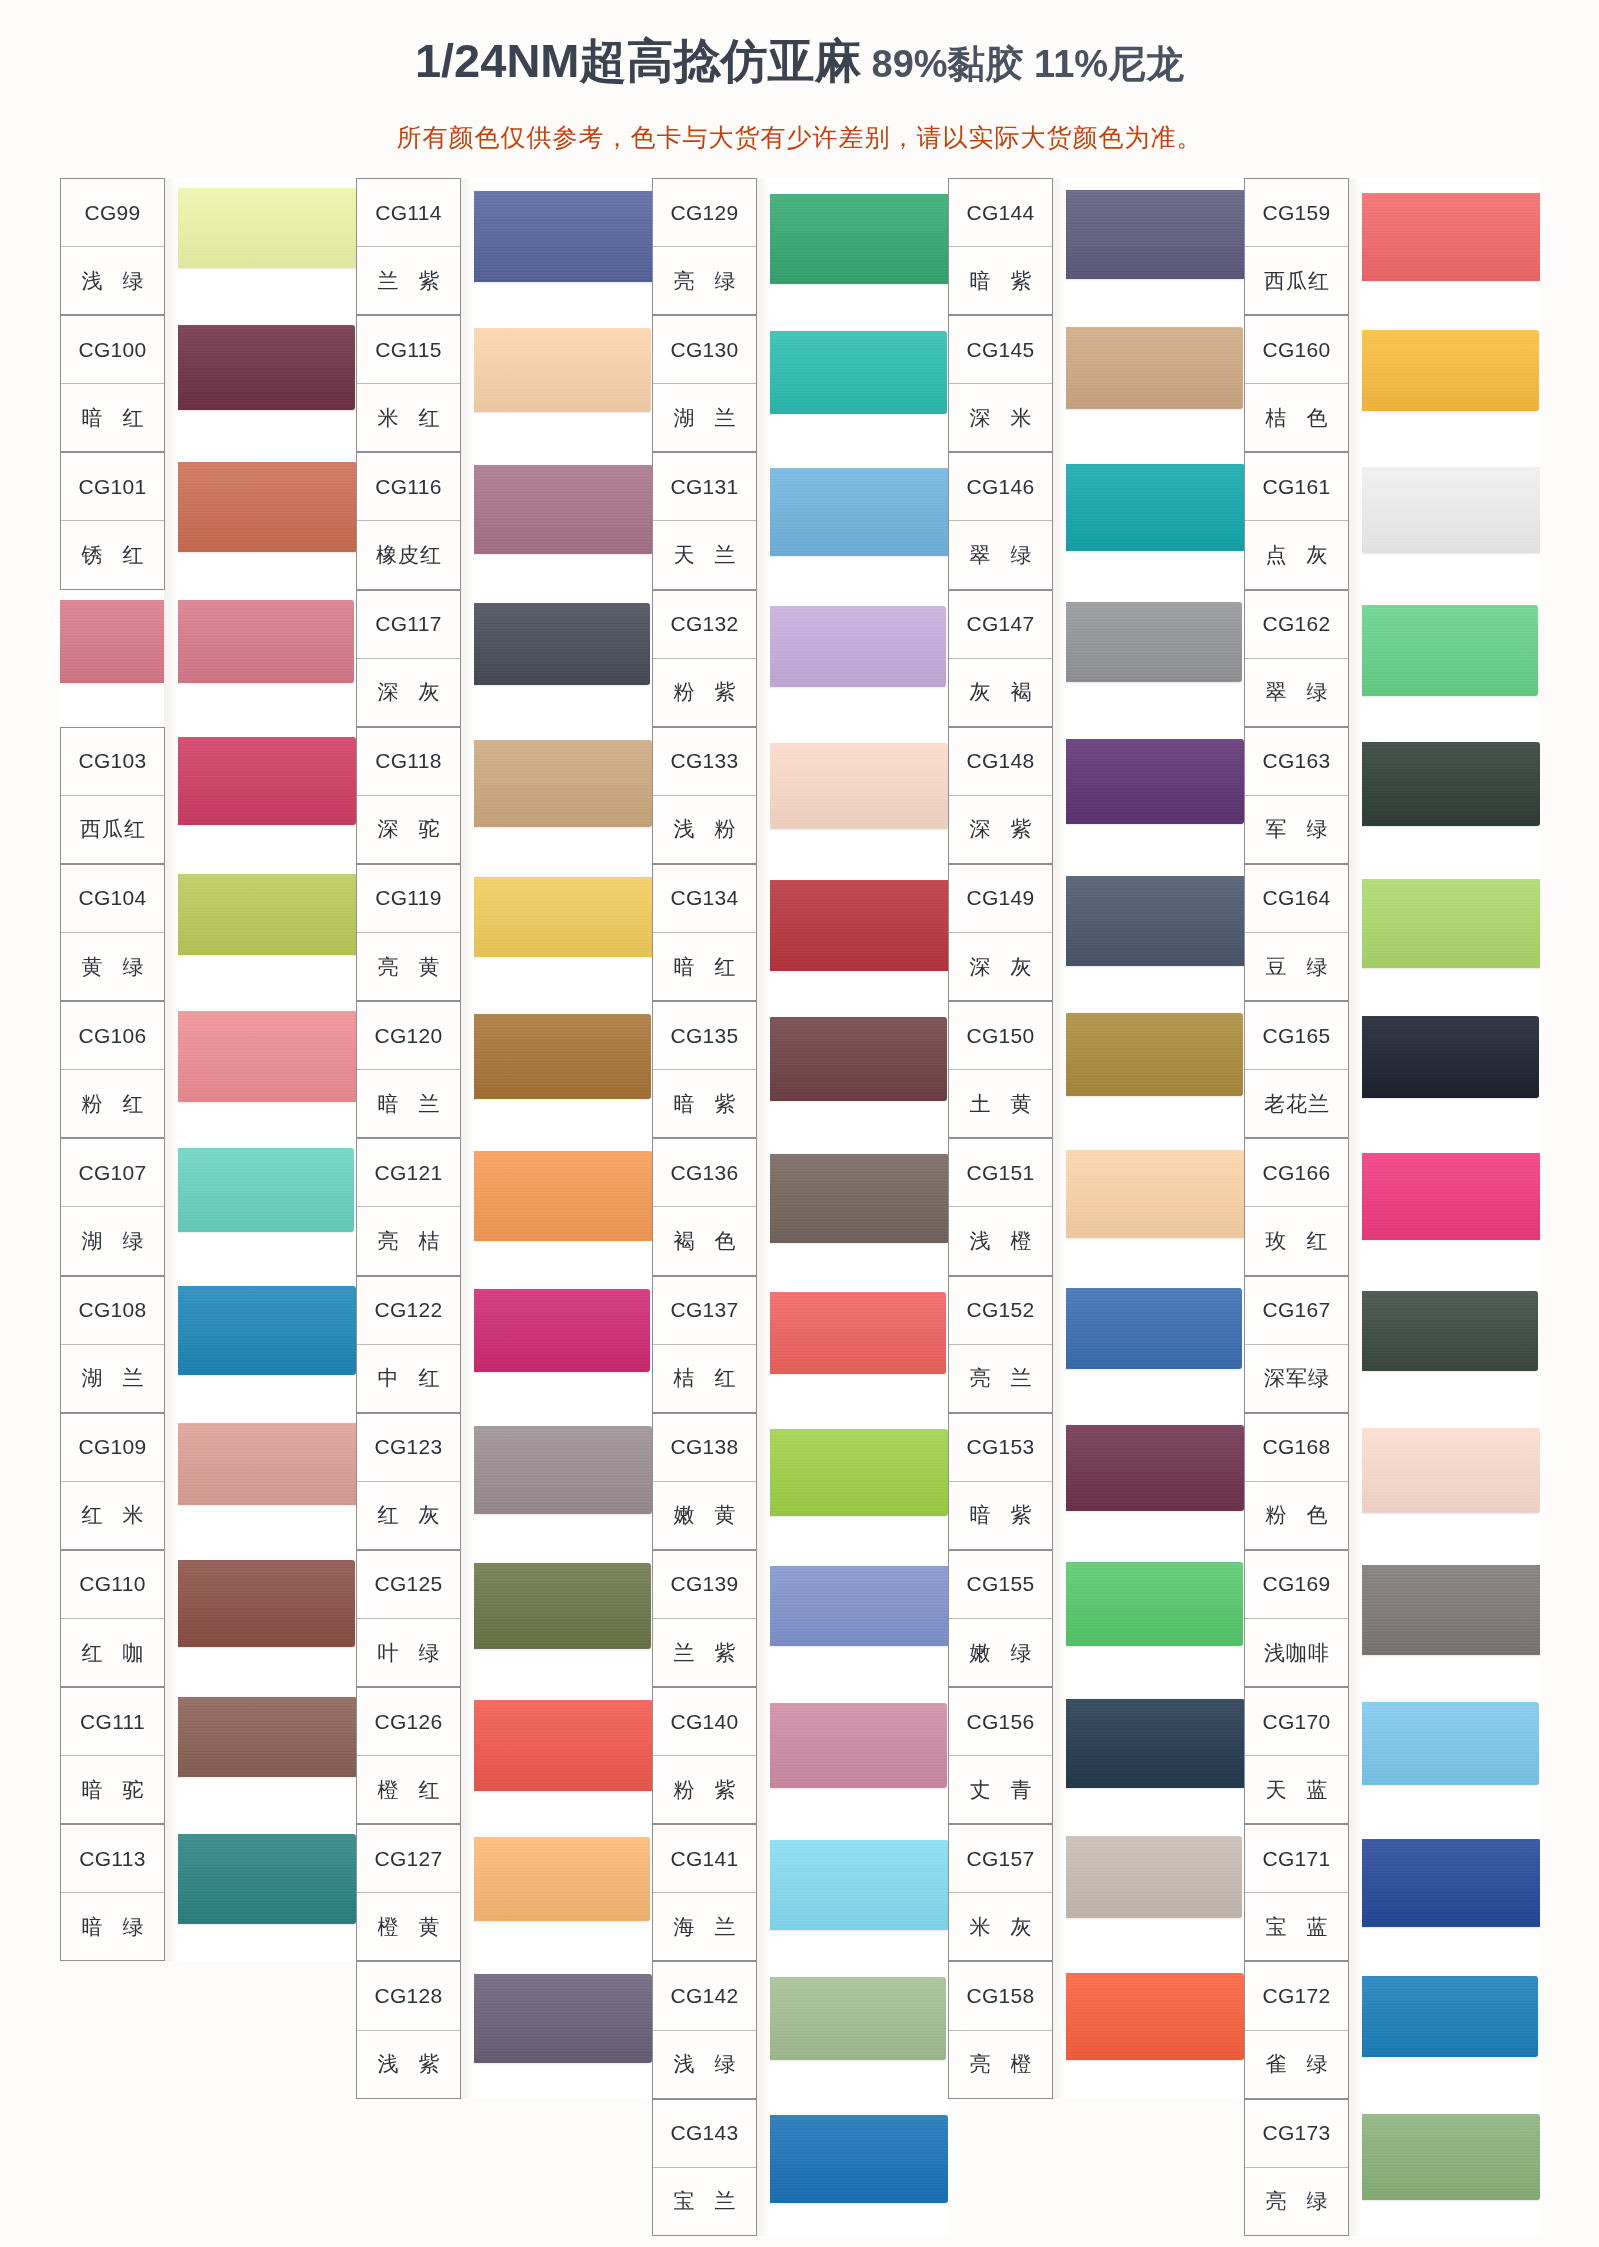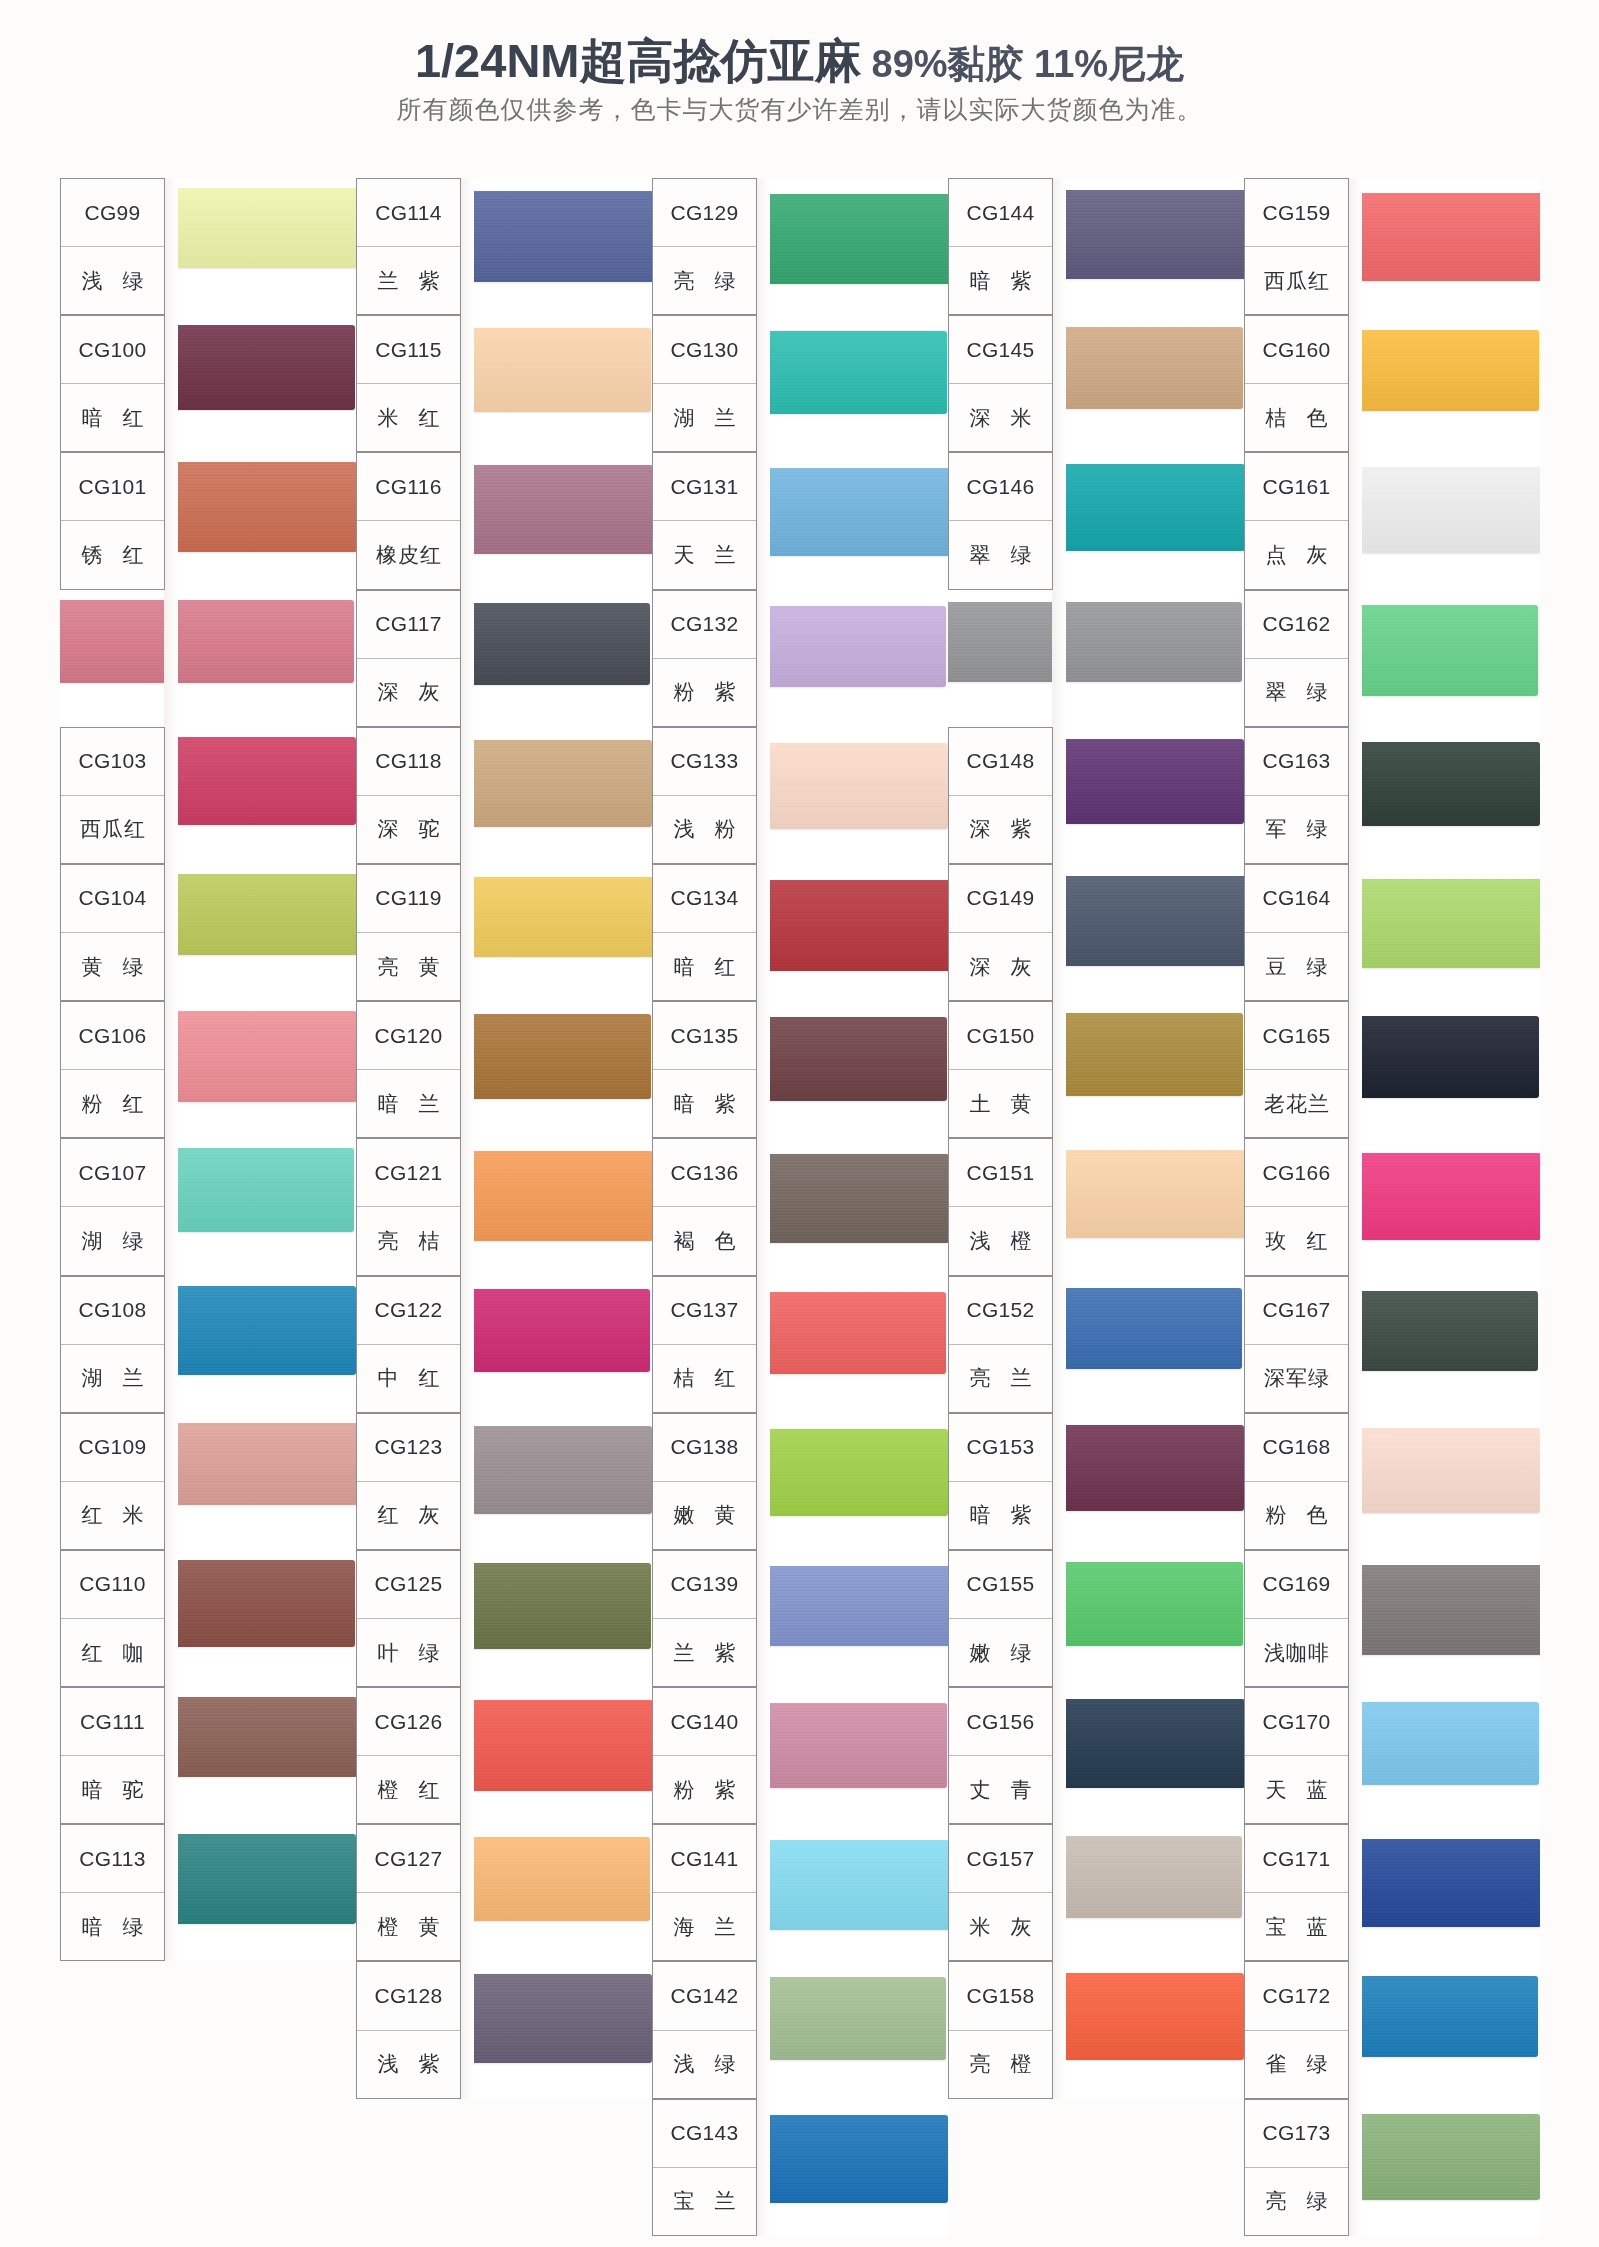--- a/index.html
+++ b/index.html
@@ -43,23 +43,23 @@
     color: #3b4350;
     font-family: "Liberation Sans", "DejaVu Sans", sans-serif;
   }
   .title-sub-spec {
     font-size: 38px;
     font-weight: bold;
     color: #4a5160;
     letter-spacing: 0px;
   }
   .subtitle {
-    margin-top: 0;
+    margin-top: 28px;
     font-size: 25px;
-    color: #737373;
+    color: #c2410c;
     letter-spacing: 1px;
     font-weight: 500;
   }
 
   
   .grid {
     position: absolute;
     top: 178px;
     left: 60px;
     width: 1480px;
@@ -621,20 +621,24 @@
           <div class="labelbox">
             <div class="code">CG146</div>
             <div class="cname">翠 绿</div>
           </div>
           <div class="swatch-area">
             <div class="swatch" style="background: rgb(20, 167, 172); top: 12px; height: 87px; right: -1px;"></div>
           </div>
           <div class="paperstrip"></div>
         </div>
         <div class="swatch-row">
+          <div class="labelbox">
+            <div class="code">CG147</div>
+            <div class="cname">灰 褐</div>
+          </div>
           <div class="swatch-area">
             <div class="swatch" style="background: rgb(148, 149, 152); top: 12px; height: 80px; right: 2px;"></div>
           </div>
           <div class="paperstrip"></div>
         </div>
         <div class="swatch-row">
           <div class="labelbox">
             <div class="code">CG148</div>
             <div class="cname">深 紫</div>
           </div>

